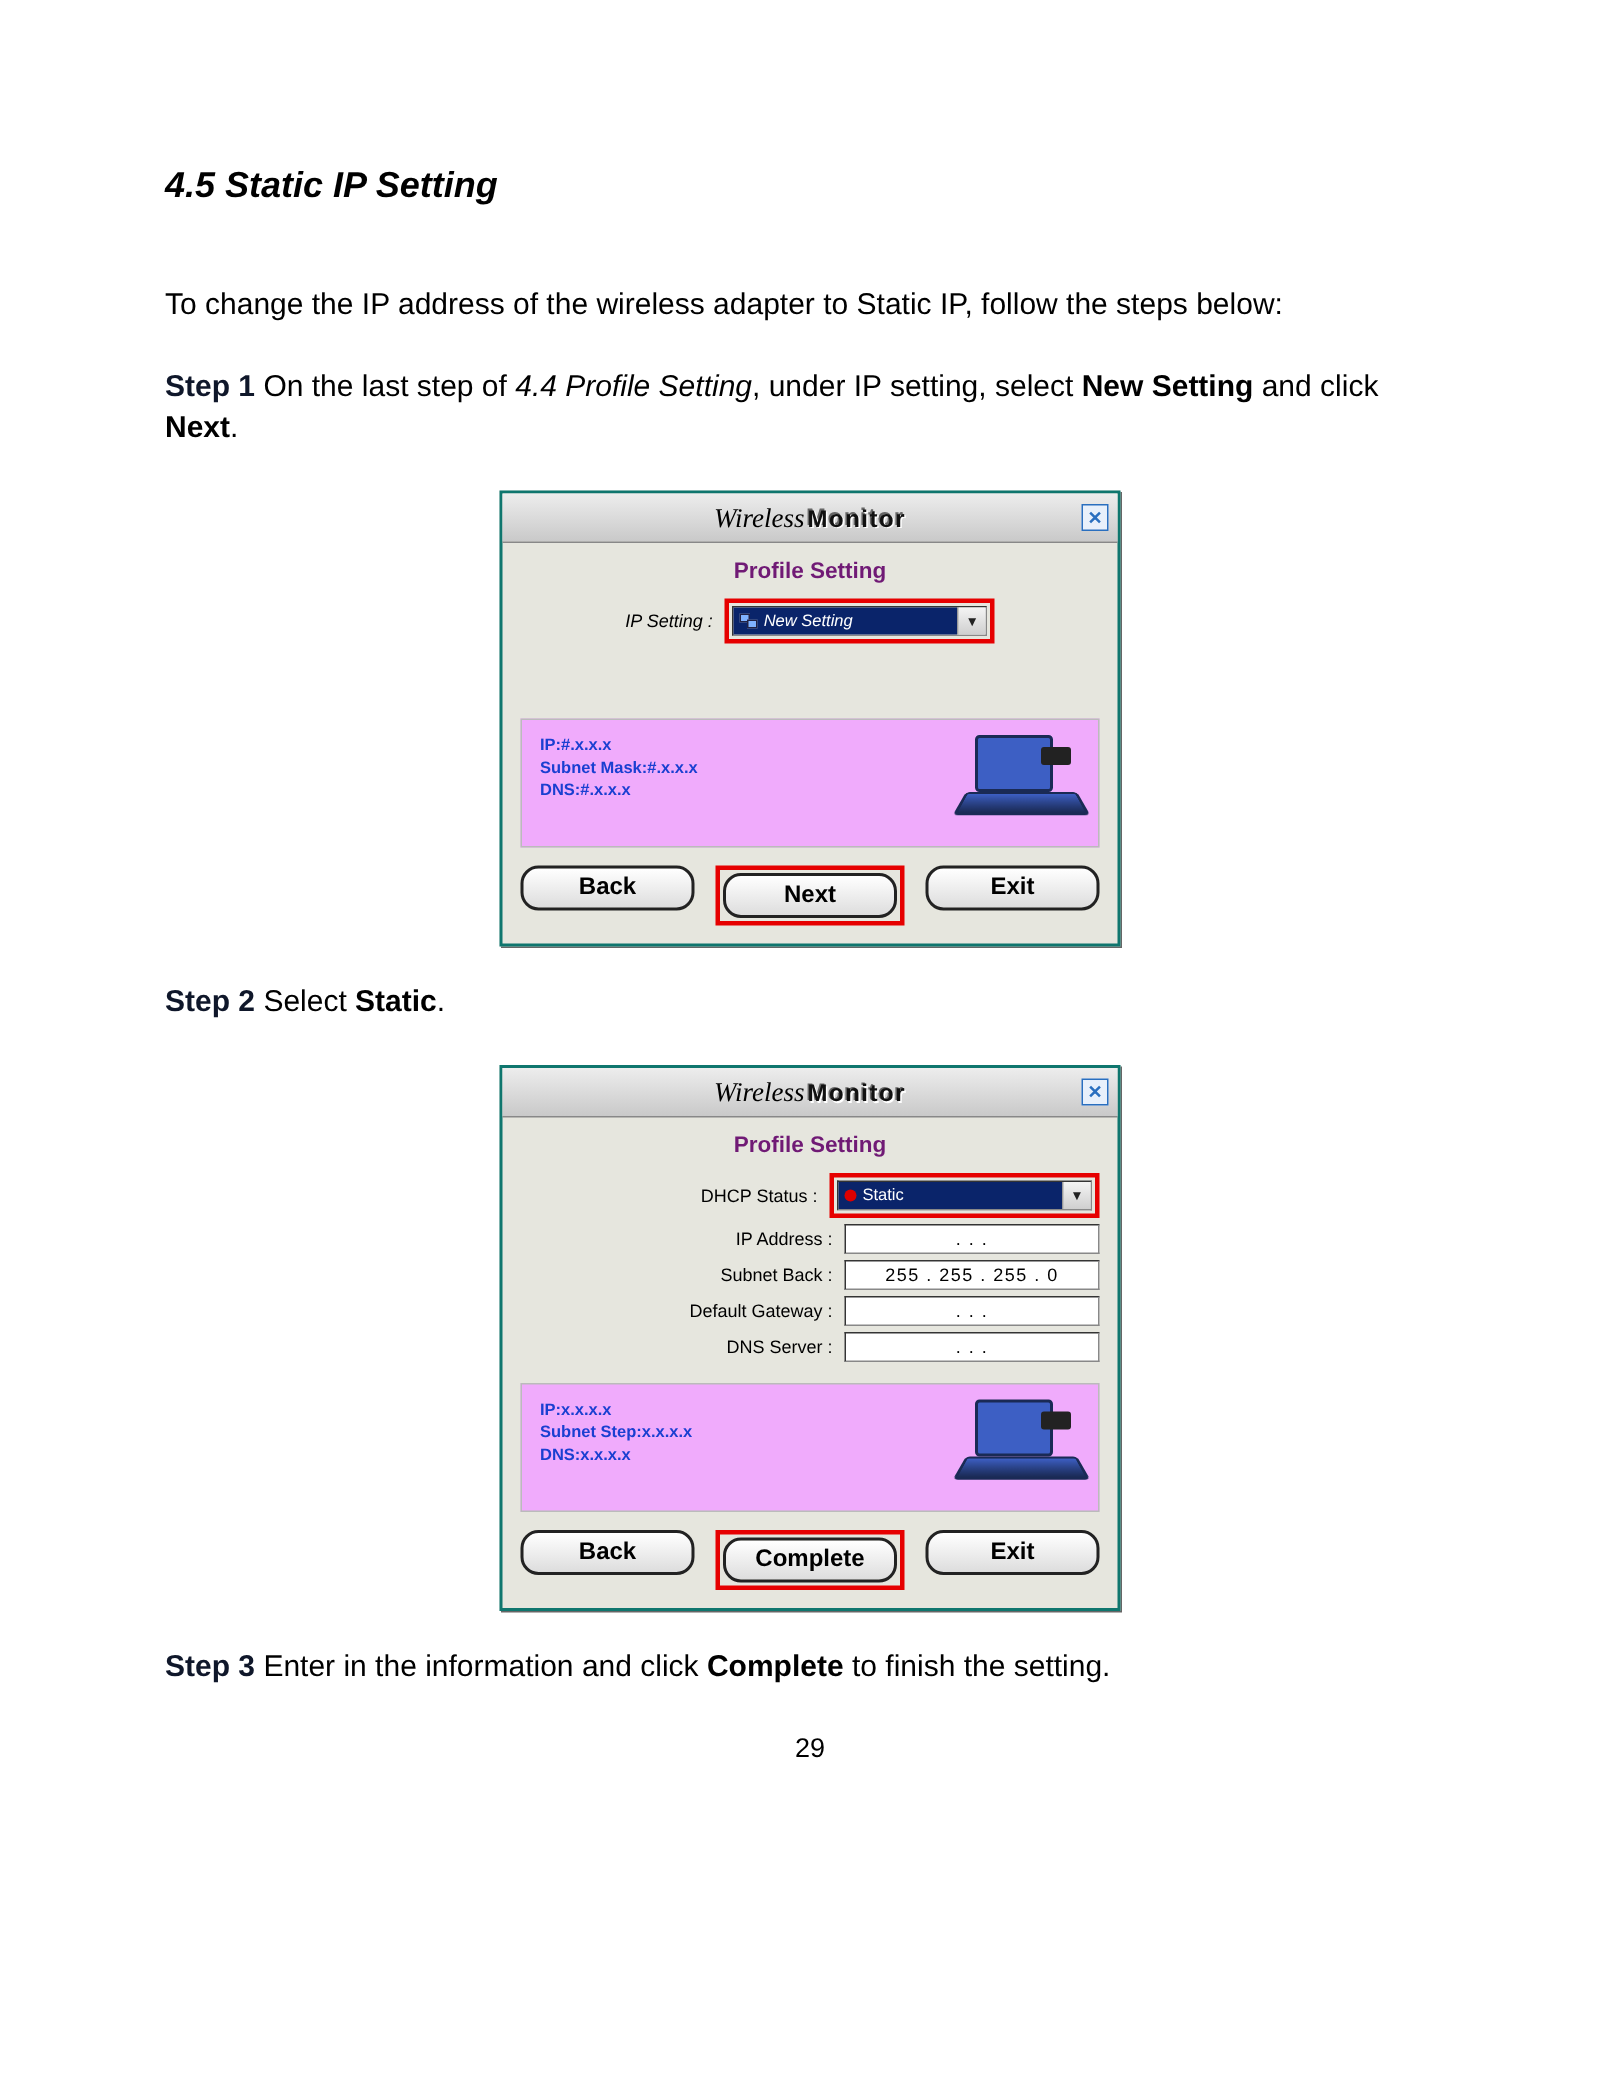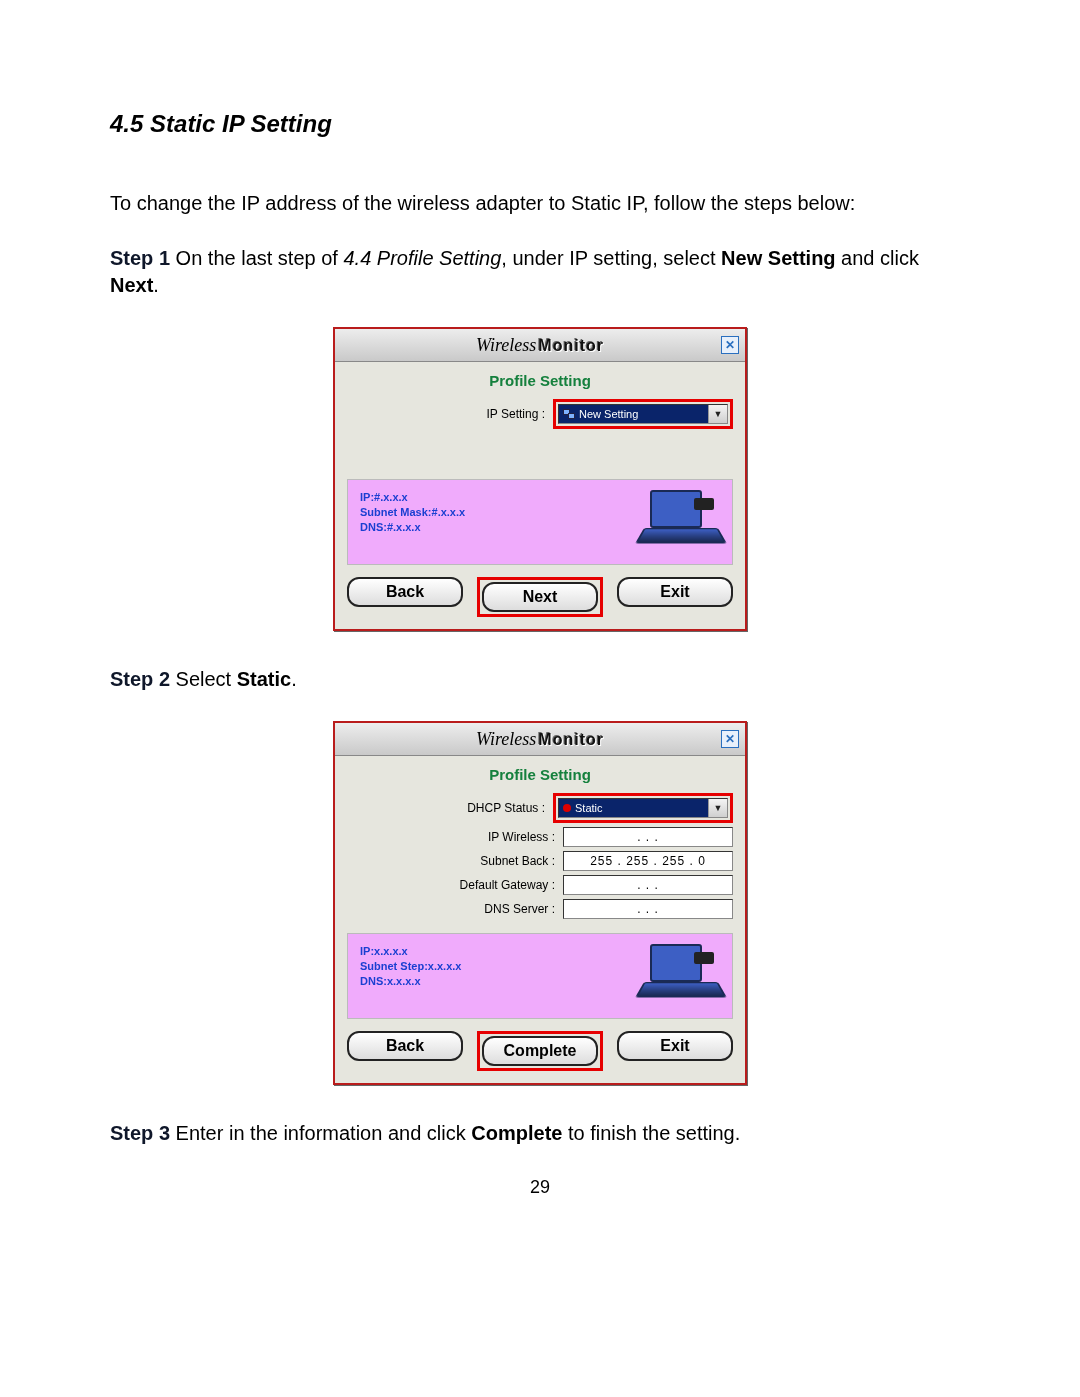--- a/index.html
+++ b/index.html
@@ -21,22 +21,22 @@
     font-size: 20px;
     line-height: 1.35;
     margin-bottom: 28px;
   }
   .step-label { color: #0f172a; font-weight: bold; }
   .bold { font-weight: bold; }
   .italic { font-style: italic; }
 
   .dialog {
     width: 410px;
-    margin: 0 auto 35px auto;
-    border: 2px solid #b91c1c;
+    margin: 0 auto 24px auto;
+    border: 2px solid #0f766e;
     background: #e6e6de;
     box-shadow: 1px 1px 0 #666;
   }
   .titlebar {
     background: linear-gradient(#ededed, #c9c9c9);
     border-bottom: 1px solid #888;
     padding: 3px 6px;
     display: flex;
     align-items: center;
     justify-content: space-between;
@@ -74,21 +74,21 @@
     font-weight: bold;
     box-sizing: border-box;
     cursor: pointer;
   }
   .dialog-body {
     padding: 6px 12px 12px 12px;
   }
   .subheading {
     text-align: center;
     font-weight: bold;
-    color: #15803d;
+    color: #701a75;
     font-size: 15px;
     margin: 4px 0 10px 0;
   }
   .form-row {
     display: flex;
     align-items: center;
     margin: 4px 0;
     font-size: 12px;
     justify-content: flex-end;
   }
@@ -238,21 +238,21 @@
   <div class="titlebar">
     <span style="width:18px"></span>
     <span class="brand">
       <span class="script">Wireless</span><span class="mono">Monitor</span>
     </span>
     <span class="close-btn">✕</span>
   </div>
   <div class="dialog-body">
     <div class="subheading">Profile Setting</div>
 
-    <div class="form-row" style="justify-content:flex-end;">
+    <div class="form-row" style="justify-content:center;font-style:italic;">
       <span class="lbl" style="width:auto;">IP Setting :</span>
       <span class="highlight-red">
         <span class="dropdown">
           <span class="sel">
             <span class="network-icon"></span>
             <span>New Setting</span>
           </span>
           <span class="arrow">▼</span>
         </span>
       </span>
@@ -305,21 +305,21 @@
         <span class="dropdown">
           <span class="sel">
             <span class="dot-icon"></span>
             <span>Static</span>
           </span>
           <span class="arrow">▼</span>
         </span>
       </span>
     </div>
     <div class="form-row">
-      <span class="lbl">IP Wireless :</span>
+      <span class="lbl">IP Address :</span>
       <span class="ip-field">.       .       .</span>
     </div>
     <div class="form-row">
       <span class="lbl">Subnet Back :</span>
       <span class="ip-field">255 . 255 . 255 .   0</span>
     </div>
     <div class="form-row">
       <span class="lbl">Default Gateway :</span>
       <span class="ip-field">.       .       .</span>
     </div>

